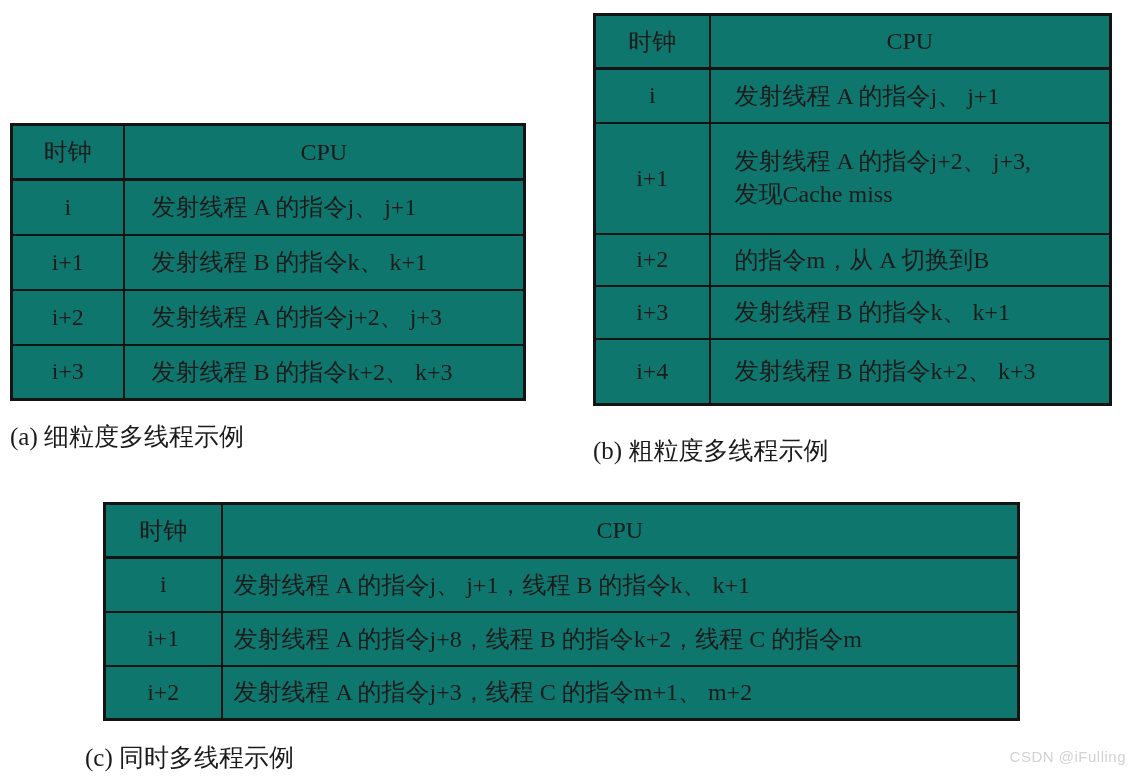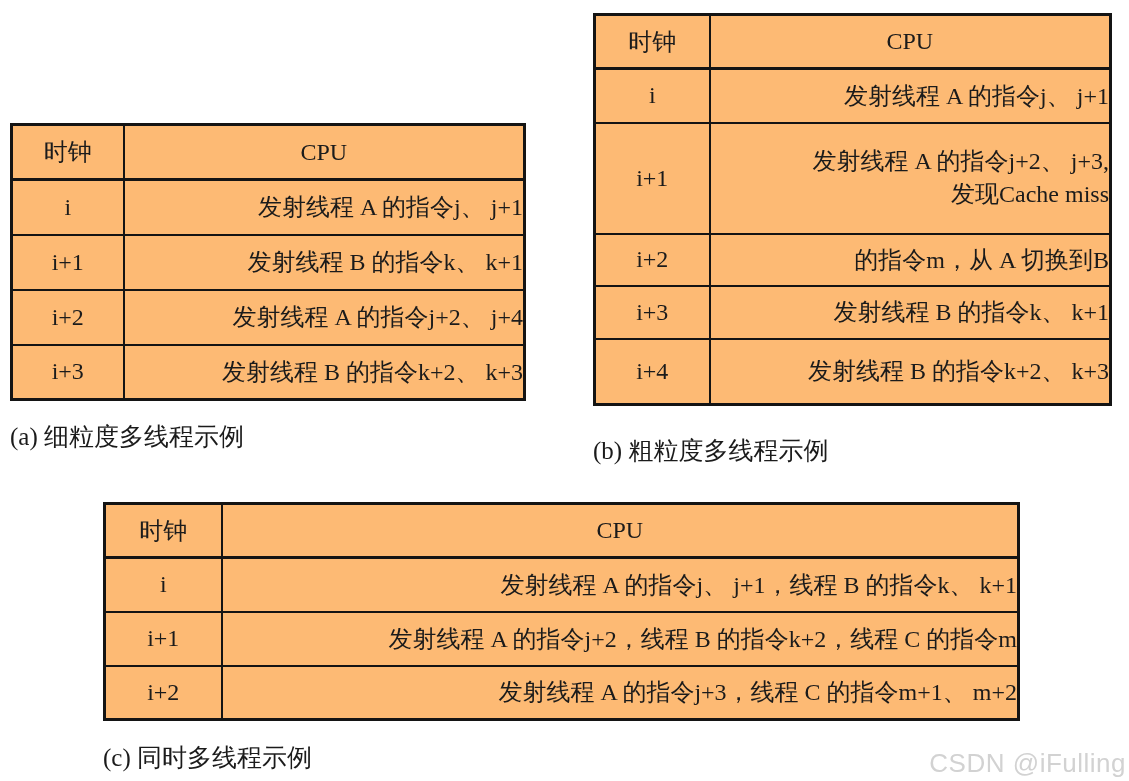--- a/index.html
+++ b/index.html
@@ -12,61 +12,61 @@
     width: 1129px;
     height: 781px;
     overflow: hidden;
     font-family: "Liberation Serif", "DejaVu Serif", serif;
     color: #1b1b1b;
   }
   .tbl {
     position: absolute;
     border-collapse: collapse;
     table-layout: fixed;
-    background: #fdba74;
+    background: #0f766e;
     font-size: 24px;
   }
   .tbl td, .tbl th {
     border: 2px solid #141414;
     vertical-align: middle;
     font-weight: normal;
     padding: 0;
     overflow: hidden;
   }
   .tbl { border: 3px solid #141414; }
   .tbl tr.hdr th { border-bottom: 3px solid #141414; }
   .tbl .c1 { text-align: center; }
-  .tbl .c2 { text-align: right; margin-top: 18px; }
+  .tbl .c2 { text-align: left; margin-top: 18px; }
   .tbl .pre { white-space: pre-line; line-height: 1.38; }
   .caption {
     position: absolute;
     text-align: left;
     font-size: 25px;
     color: #1b1b1b;
   }
   .watermark {
     position: absolute;
     right: 3px;
     top: 748px;
     font-family: "Liberation Sans", sans-serif;
-    font-size: 26px;
+    font-size: 15px;
     color: #d2d2d2;
     letter-spacing: 0.5px;
   }
   
   #table-a { left: 10px; top: 123px; width: 516px; }
   #table-a tr { height: 55px; }
   #table-a .c2 { padding-left: 27px; }
   
   #table-b { left: 593px; top: 13px; width: 519px; }
   #table-b .c2 { padding-left: 24px; }
   
   #table-c { left: 103px; top: 502px; width: 917px; }
   #table-c tr { height: 54px; }
-  #table-c .c2 { padding-left: 19px; }
+  #table-c .c2 { padding-left: 11px; }
 </style>
 </head>
 <body>
 
 <table class="tbl" id="table-a">
   <colgroup>
       <col style="width:112px">
       <col>
     </colgroup>
   <tbody>
@@ -77,21 +77,21 @@
   <tr>
     <td class="c1">i</td>
     <td class="c2">发射线程 A 的指令j、 j+1</td>
   </tr>
   <tr>
     <td class="c1">i+1</td>
     <td class="c2">发射线程 B 的指令k、 k+1</td>
   </tr>
   <tr>
     <td class="c1">i+2</td>
-    <td class="c2">发射线程 A 的指令j+2、 j+4</td>
+    <td class="c2">发射线程 A 的指令j+2、 j+3</td>
   </tr>
   <tr>
     <td class="c1">i+3</td>
     <td class="c2">发射线程 B 的指令k+2、 k+3</td>
   </tr>
 </tbody>
   </table>
 <div class="caption" style="left:10px; top:420px; width:516px;">(a) 细粒度多线程示例</div>
 
 <table class="tbl" id="table-b">
@@ -138,23 +138,23 @@
       <tr class="hdr">
     <th class="c1">时钟</th>
     <th>CPU</th>
   </tr>
   <tr>
     <td class="c1">i</td>
     <td class="c2">发射线程 A 的指令j、 j+1，线程 B 的指令k、 k+1</td>
   </tr>
   <tr>
     <td class="c1">i+1</td>
-    <td class="c2">发射线程 A 的指令j+2，线程 B 的指令k+2，线程 C 的指令m</td>
+    <td class="c2">发射线程 A 的指令j+8，线程 B 的指令k+2，线程 C 的指令m</td>
   </tr>
   <tr>
     <td class="c1">i+2</td>
     <td class="c2">发射线程 A 的指令j+3，线程 C 的指令m+1、 m+2</td>
   </tr>
 </tbody>
   </table>
-<div class="caption" style="left:103px; top:741px; width:917px;">(c) 同时多线程示例</div>
+<div class="caption" style="left:85px; top:741px; width:917px;">(c) 同时多线程示例</div>
 
 <div class="watermark">CSDN @iFulling</div>
 
 </body></html>

